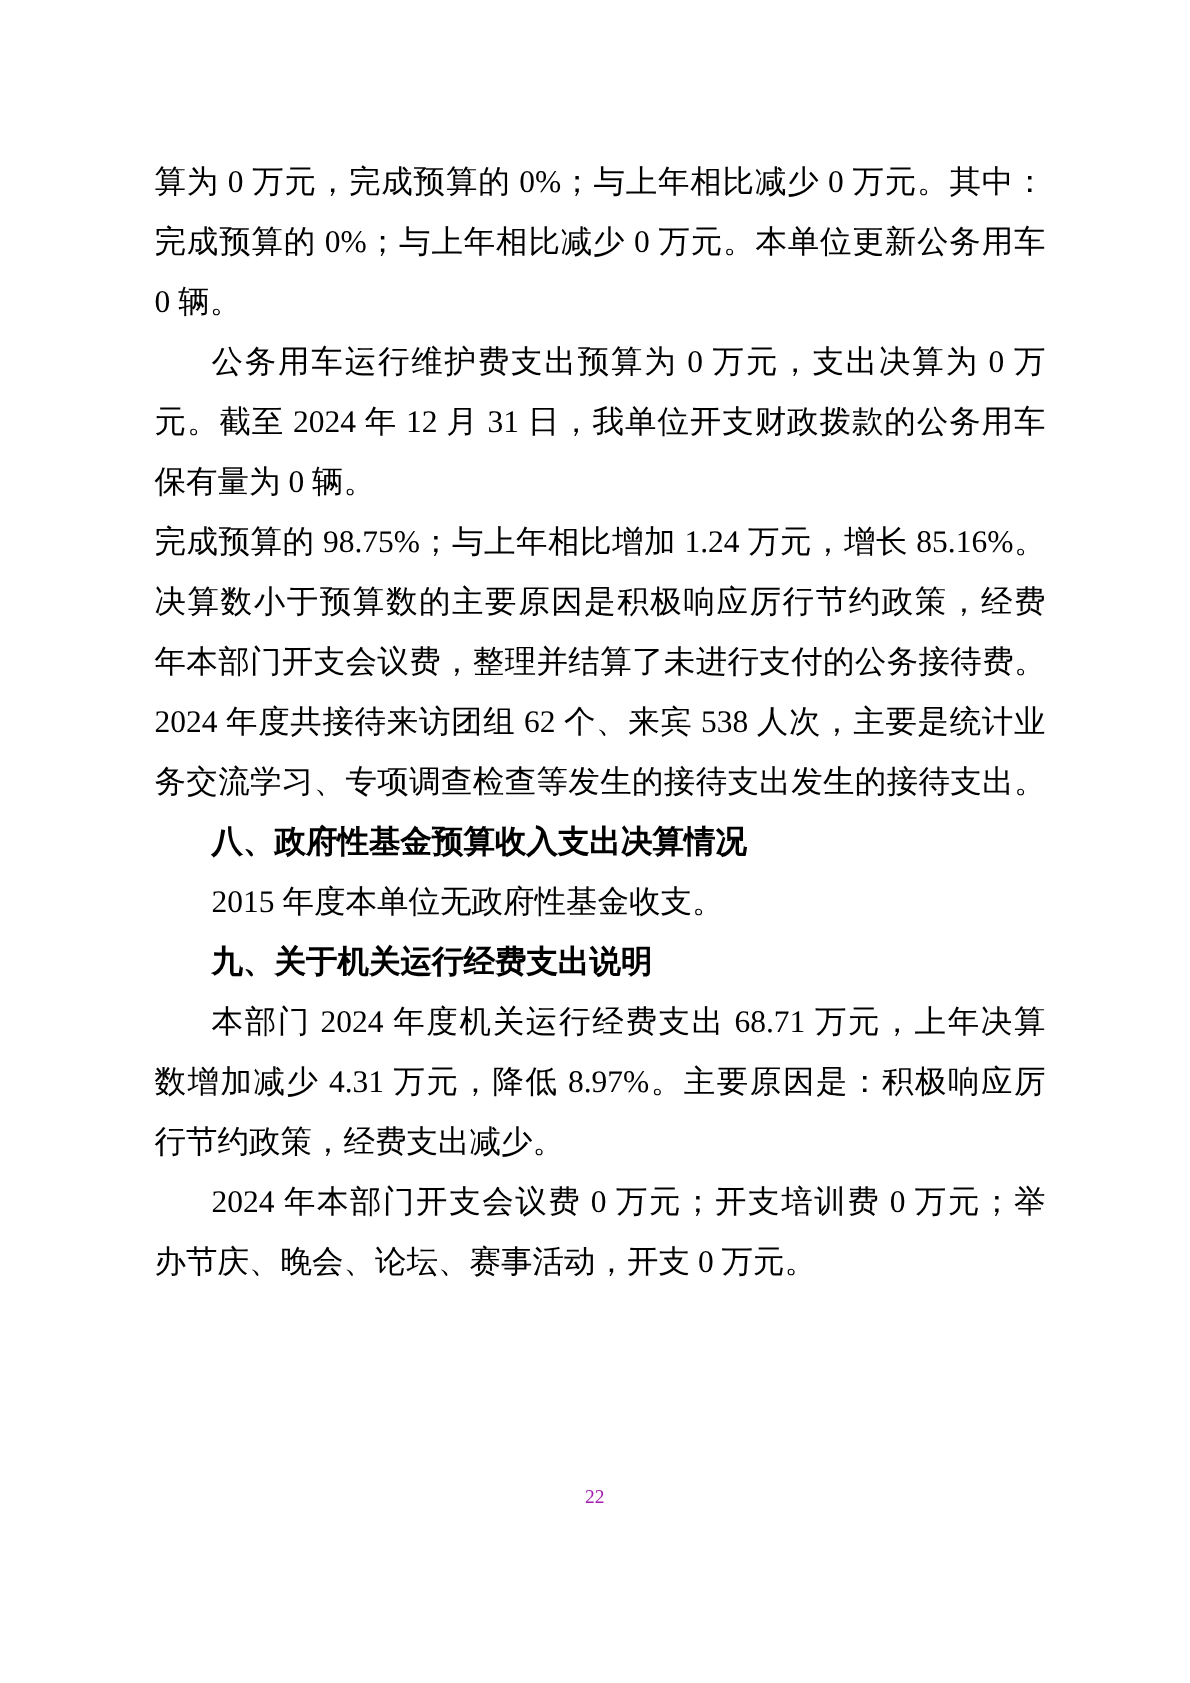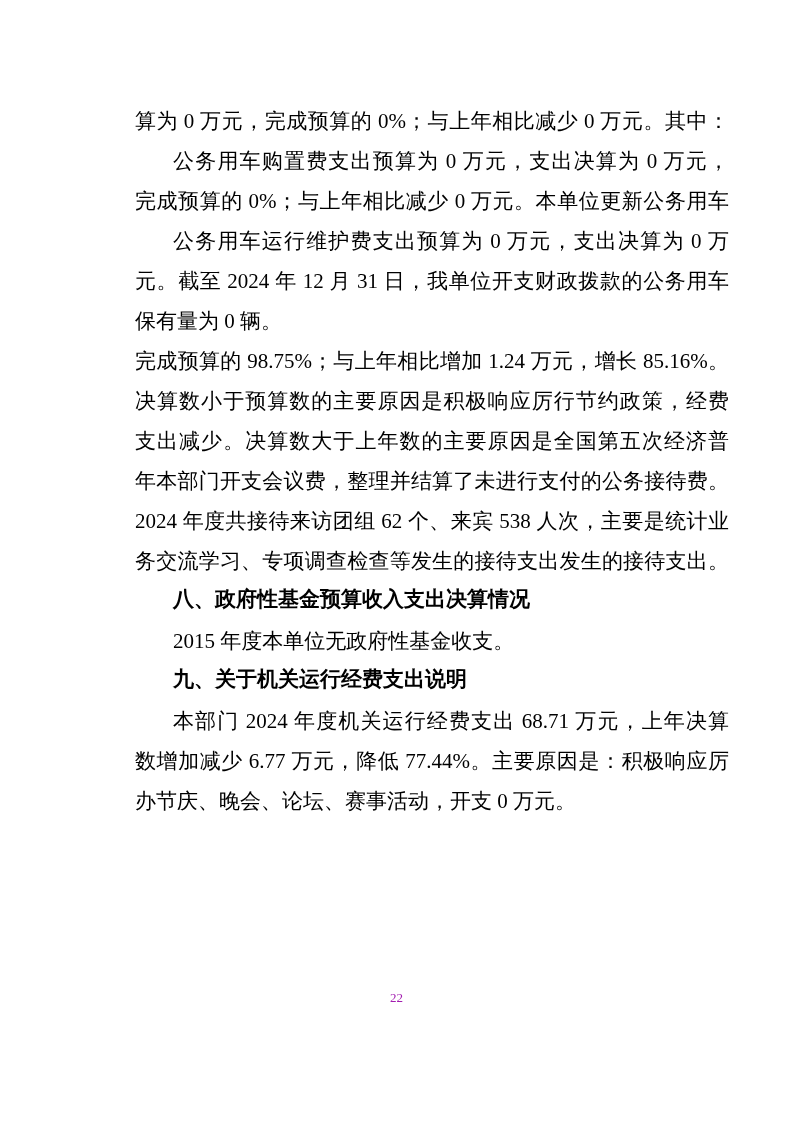--- a/index.html
+++ b/index.html
@@ -14,70 +14,70 @@
     background: #ffffff;
     color: #000000;
     font-family: "Liberation Serif", "DejaVu Serif", serif;
     overflow: hidden;
   }
   .text-block {
     position: absolute;
     left: 103px;
     top: 101px;
     width: 594px;
-    margin-left: 32px;
   }
   .line {
     height: 40px;
     line-height: 40px;
     font-size: 21px;
     white-space: normal;
     overflow: visible;
   }
   .line.indent {
     text-indent: 38px;
   }
   .line.fill {
     text-align: justify;
     text-align-last: justify;
   }
   .line.heading {
-    font-family: Liberation Mono, monospace;
+    font-family: Liberation Serif, serif;
     font-weight: 700;
     font-size: 21px;
   }
   .page-number {
     position: absolute;
     top: 990px;
     left: 0;
     width: 100%;
     text-align: center;
     font-size: 13px;
     font-family: "Liberation Serif", "DejaVu Serif", serif;
     color: #a21caf;
   }
 </style>
 </head>
 <body>
 
 <div class="page">
   <div class="text-block">
       <div class="line fill">算为 0 万元，完成预算的 0%；与上年相比减少 0 万元。其中：</div>
-      <div class="line indent fill">公务用车购置费支出预算为 0 万元，支出决算为 0 万元，</div>
       <div class="line fill">完成预算的 0%；与上年相比减少 0 万元。本单位更新公务用车</div>
+      <div class="line">0 辆。</div>
       <div class="line indent fill">公务用车运行维护费支出预算为 0 万元，支出决算为 0 万</div>
       <div class="line fill">元。截至 2024 年 12 月 31 日，我单位开支财政拨款的公务用车</div>
       <div class="line">保有量为 0 辆。</div>
       <div class="line fill">完成预算的 98.75%；与上年相比增加 1.24 万元，增长 85.16%。</div>
       <div class="line fill">决算数小于预算数的主要原因是积极响应厉行节约政策，经费</div>
-      <div class="line fill">支出减少。决算数大于上年数的主要原因是全国第五次经济普</div>
       <div class="line fill">年本部门开支会议费，整理并结算了未进行支付的公务接待费。</div>
       <div class="line fill">2024 年度共接待来访团组 62 个、来宾 538 人次，主要是统计业</div>
       <div class="line fill">务交流学习、专项调查检查等发生的接待支出发生的接待支出。</div>
       <div class="line indent heading">八、政府性基金预算收入支出决算情况</div>
       <div class="line indent">2015 年度本单位无政府性基金收支。</div>
       <div class="line indent heading">九、关于机关运行经费支出说明</div>
       <div class="line indent fill">本部门 2024 年度机关运行经费支出 68.71 万元，上年决算</div>
-      <div class="line fill">数增加减少 6.77 万元，降低 77.44%。主要原因是：积极响应厉</div>
+      <div class="line fill">数增加减少 4.31 万元，降低 8.97%。主要原因是：积极响应厉</div>
+      <div class="line">行节约政策，经费支出减少。</div>
+      <div class="line indent fill">2024 年本部门开支会议费 0 万元；开支培训费 0 万元；举</div>
       <div class="line">办节庆、晚会、论坛、赛事活动，开支 0 万元。</div>
     </div>
   <div class="page-number">22</div>
 </div>
 
 </body></html>

